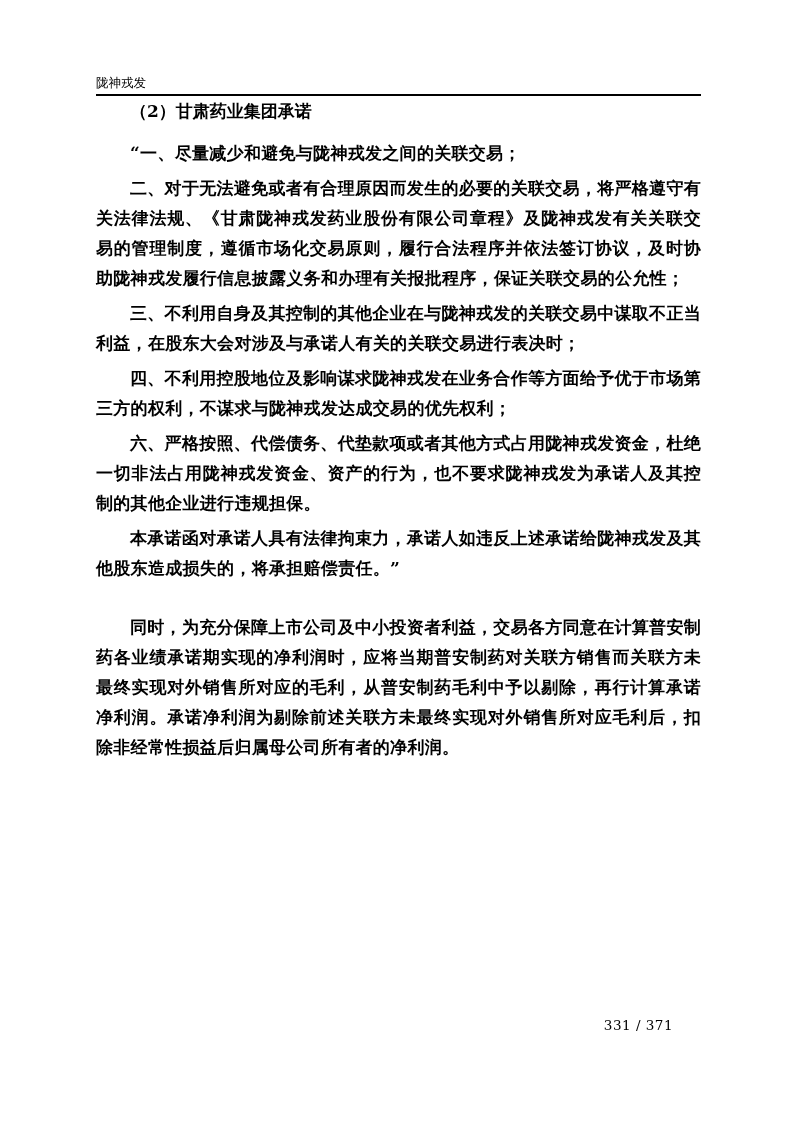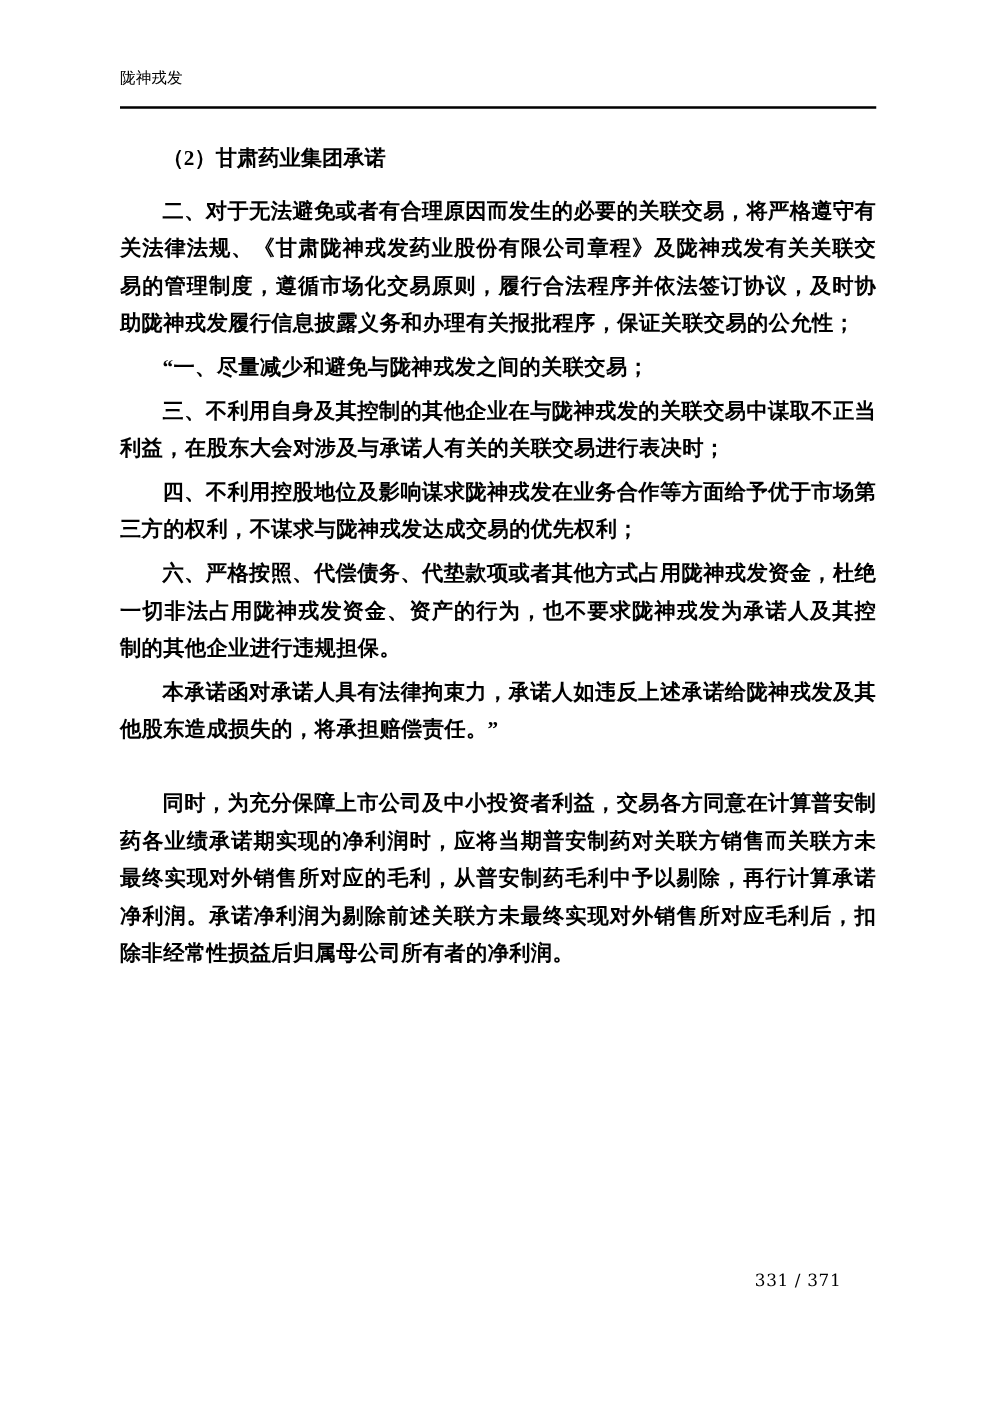--- a/index.html
+++ b/index.html
@@ -14,28 +14,27 @@
     font-family: "DejaVu Serif", "Liberation Serif", serif;
     overflow: hidden;
     padding: 54px 92px 0 96px;
   }
   .header {
     display: flex;
     justify-content: space-between;
     align-items: flex-end;
     font-size: 12.5px;
     line-height: 1.25;
-    padding-bottom: 15px;
+    padding-bottom: 3px;
     border-bottom: 2px solid #000000;
+    margin-top: 21px;
   }
   .header .h-left { white-space: nowrap; }
   .header .h-right { white-space: nowrap; }
   .content {
-    margin-top: 25px;
-    font-family: Liberation Serif, serif;
   }
   .section-heading {
     font-size: 17px;
     font-weight: bold;
     line-height: 30px;
     text-indent: 2em;
     margin-bottom: 12px;
   }
   .para {
     font-size: 17px;
@@ -63,23 +62,23 @@
 
 <div class="page">
 
   <div class="header">
     <span class="h-left">陇神戎发</span>
   </div>
 
   <div class="content">
     <p class="section-heading">（2）甘肃药业集团承诺</p>
 
+    <p class="para">“一、尽量减少和避免与陇神戎发之间的关联交易；</p>
+
     <p class="para">二、对于无法避免或者有合理原因而发生的必要的关联交易，将严格遵守有关法律法规、《甘肃陇神戎发药业股份有限公司章程》及陇神戎发有关关联交易的管理制度，遵循市场化交易原则，履行合法程序并依法签订协议，及时协助陇神戎发履行信息披露义务和办理有关报批程序，保证关联交易的公允性；</p>
-
-    <p class="para">“一、尽量减少和避免与陇神戎发之间的关联交易；</p>
 
     <p class="para">三、不利用自身及其控制的其他企业在与陇神戎发的关联交易中谋取不正当利益，在股东大会对涉及与承诺人有关的关联交易进行表决时；</p>
 
     <p class="para">四、不利用控股地位及影响谋求陇神戎发在业务合作等方面给予优于市场第三方的权利，不谋求与陇神戎发达成交易的优先权利；</p>
 
 
     <p class="para">六、严格按照、代偿债务、代垫款项或者其他方式占用陇神戎发资金，杜绝一切非法占用陇神戎发资金、资产的行为，也不要求陇神戎发为承诺人及其控制的其他企业进行违规担保。</p>
 
     <p class="para">本承诺函对承诺人具有法律拘束力，承诺人如违反上述承诺给陇神戎发及其他股东造成损失的，将承担赔偿责任。”</p>
 

